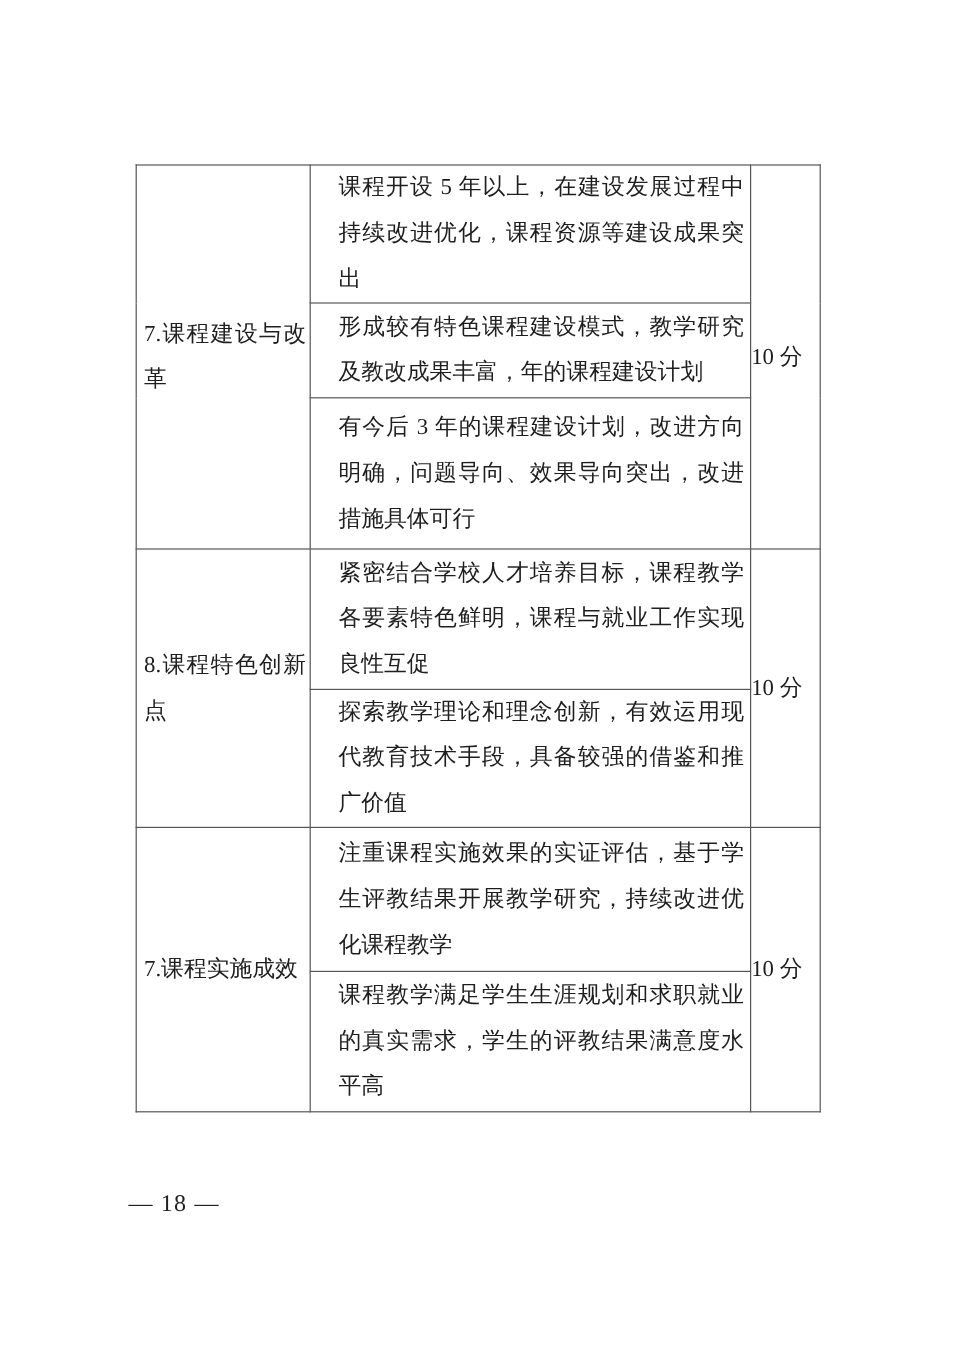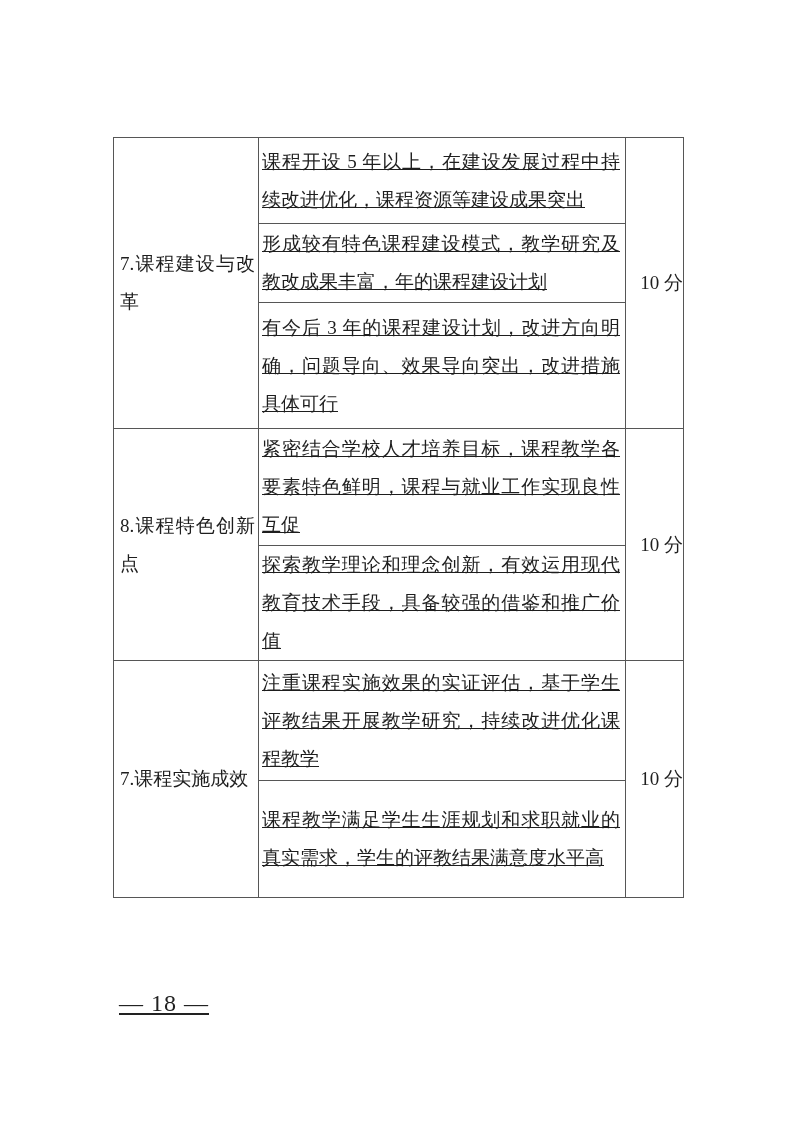--- a/index.html
+++ b/index.html
@@ -33,43 +33,41 @@
   col.c-desc  { width: 367px; }
   col.c-score { width: 58px; }
   td.cat {
     text-align: justify;
     text-justify: inter-ideograph;
     padding: 0 3px 0 6px;
   }
   td.desc {
     text-align: justify;
     text-justify: inter-ideograph;
-    padding: 0 5px 0 3px;
-    text-decoration: underline;
+    padding: 0 5px 0 23px;
   }
   td.score {
-    text-align: right;
+    text-align: left;
     padding: 0;
     white-space: nowrap;
   }
   tr.r1 { height: 86px; }
   tr.r2 { height: 79px; }
   tr.r3 { height: 126px; }
   tr.r4 { height: 117px; }
   tr.r5 { height: 108px; }
   tr.r6 { height: 120px; }
   tr.r7 { height: 117px; }
   .footer {
     position: absolute;
-    left: 119px; top: 992px;
-    font-size: 24px;
+    left: 107px; top: 992px;
+    font-size: 20px;
     line-height: 22px;
     letter-spacing: 1px;
     color: #222222;
-    text-decoration: underline;
   }
 </style>
 </head>
 <body>
 
 <div class="page">
 
   <table class="rubric">
     <colgroup>
       <col class="c-cat">

